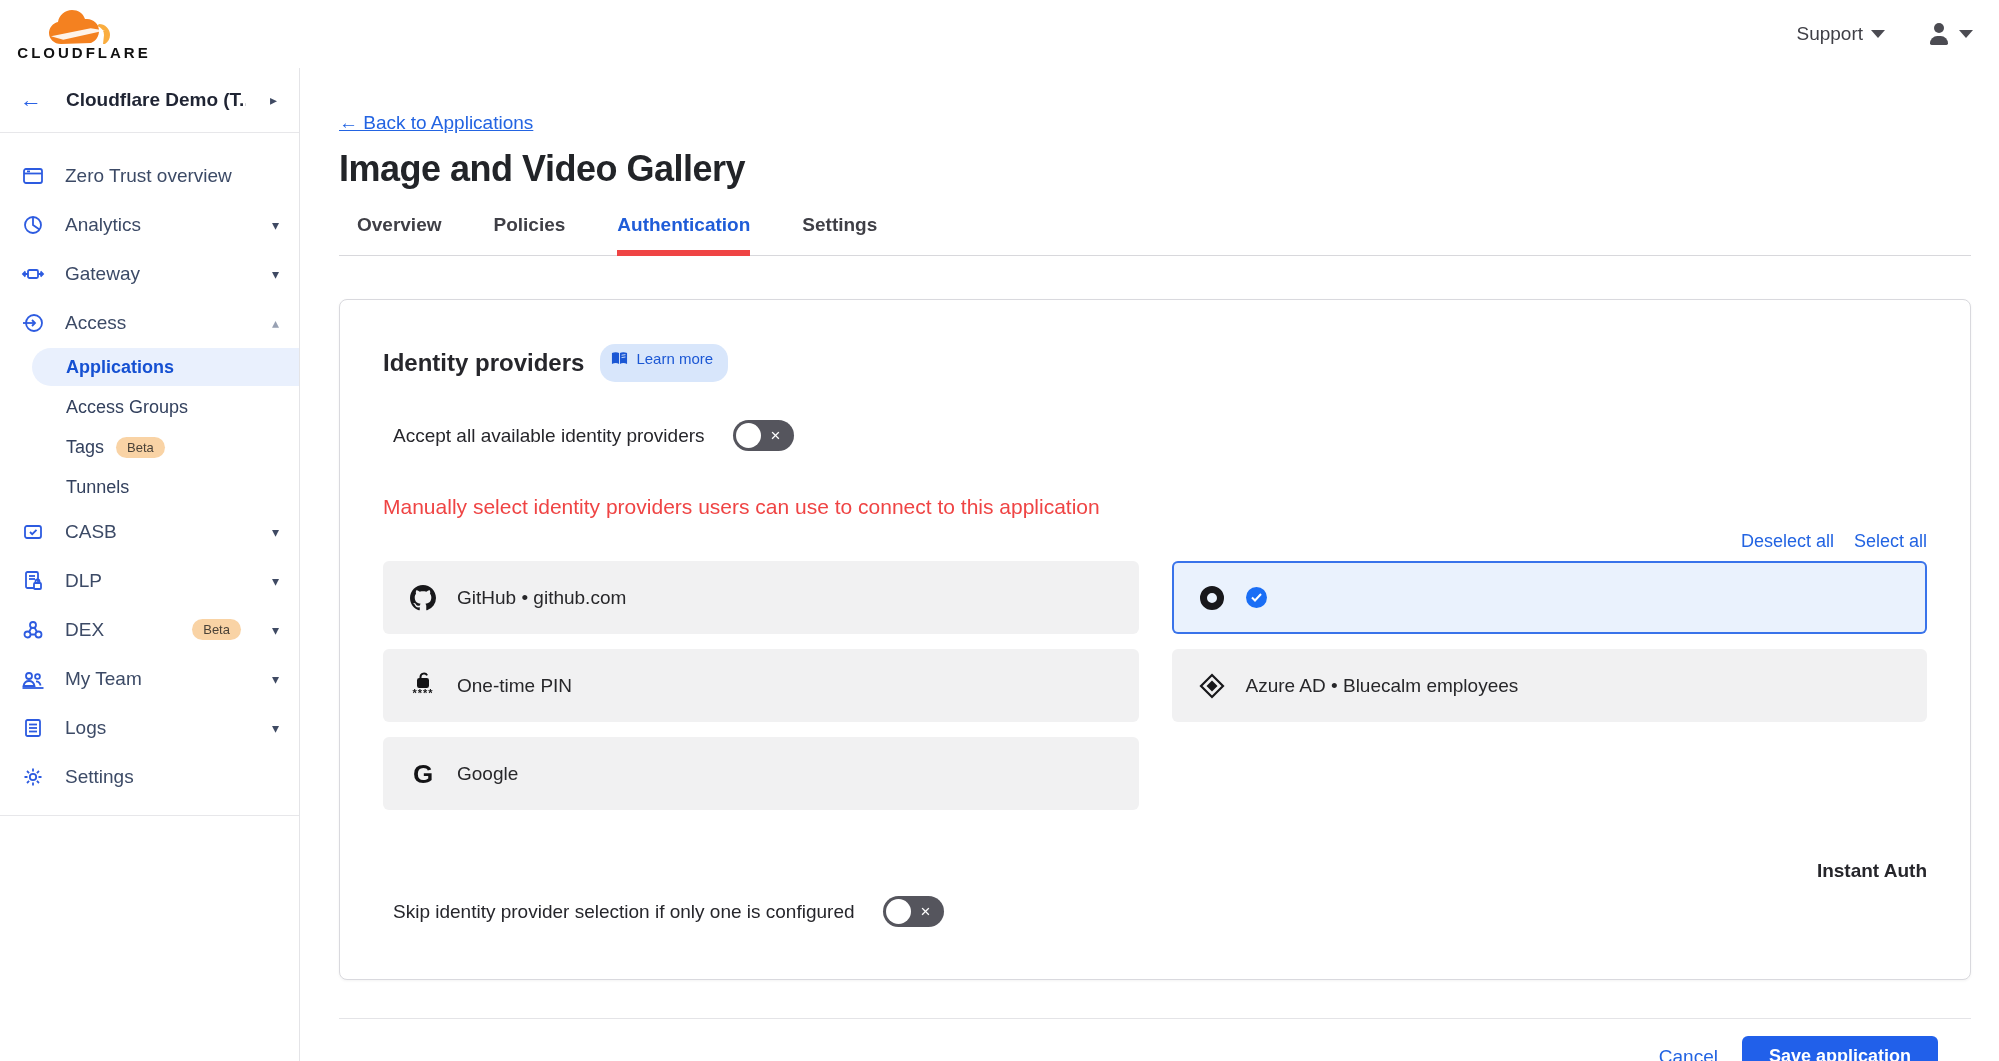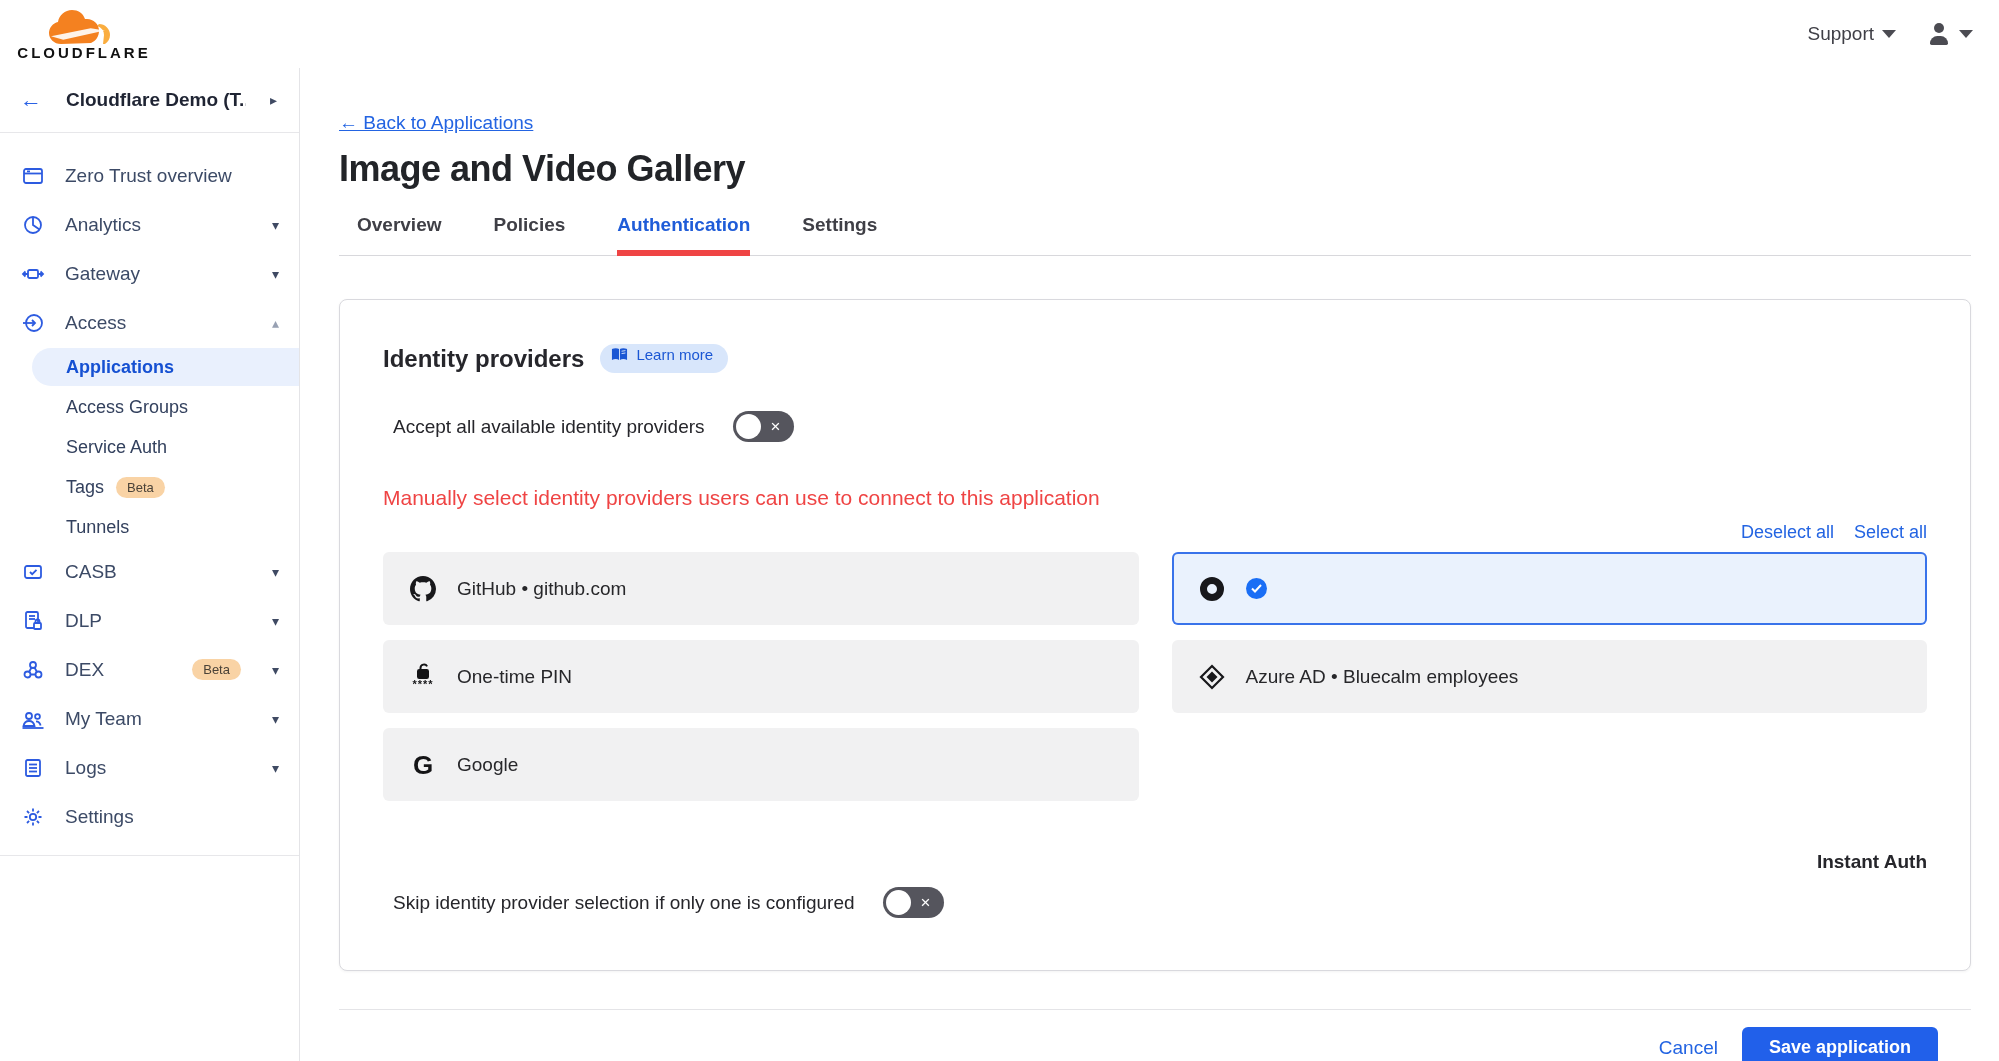--- a/index.html
+++ b/index.html
@@ -5,21 +5,21 @@
   * { margin:0; padding:0; box-sizing:border-box; }
   html,body { width:1999px; height:1061px; background:#fff; overflow:hidden;
     font-family:"Liberation Sans","DejaVu Sans",sans-serif; color:#27272a; }
 
   
   .topbar { height:68px; display:flex; align-items:center; justify-content:space-between;
     padding:0 26px 0 14px; background:#fff; }
   .logo { display:flex; flex-direction:column; align-items:center; width:140px; }
   .logo svg { display:block; }
   .logo-text { font-size:15px; font-weight:800; letter-spacing:3px; color:#111; margin-top:-2px; }
-  .topbar-right { display:flex; align-items:center; gap:32px;text-align:center; }
+  .topbar-right { display:flex; align-items:center; gap:43px;text-align:center; }
   .support { display:flex; align-items:center; gap:8px; font-size:19px; color:#3f3f46; cursor:pointer; }
   .caret-tri { width:0; height:0; border-left:7px solid transparent; border-right:7px solid transparent;
     border-top:8px solid #4b4b52; }
   .user-menu { display:flex; align-items:center; gap:9px; cursor:pointer; }
   .person { position:relative; width:22px; height:22px; }
   .person .head { position:absolute; left:6px; top:0; width:10px; height:10px; border-radius:50%; background:#4b4b52; }
   .person .body { position:absolute; left:2px; bottom:0; width:18px; height:9px; border-radius:9px 9px 2px 2px; background:#4b4b52; }
 
   
   .app { display:flex; height:993px; }
@@ -51,21 +51,21 @@
   .tabs { display:flex; gap:52px; margin-top:24px; border-bottom:1px solid #d8d8dc; padding-left:18px; }
   .tab { font-size:19px; font-weight:600; color:#3f3f46; padding-bottom:14px; cursor:pointer; }
   .tab.active { color:#1f5cd8; border-bottom:6px solid #ef4444; margin-bottom:-1px; }
 
   
   .card { margin-top:43px; border:1px solid #d9d9de; border-radius:8px; background:#fff;
     box-shadow:0 1px 3px rgba(0,0,0,0.05); padding:44px 43px 52px 43px; }
   .card-head { display:flex; align-items:center; gap:16px; }
   .card-title { font-size:24px; font-weight:700; color:#26262b; }
   .learn-more { display:flex; align-items:center; gap:8px; background:#d8e6fb; color:#1b57d4;
-    font-size:15px; height:29px; padding:0 15px 9px 11px; border-radius:15px; cursor:pointer; }
+    font-size:15px; height:38px; padding:0 15px 9px 11px; border-radius:15px; cursor:pointer; }
   .toggle-row { display:flex; align-items:center; gap:28px; }
   .accept-row { margin-top:38px; }
   .row-label { font-size:19px; color:#26262b;margin-left:10px; }
   .toggle { width:61px; height:31px; border-radius:16px; background:#55555d; display:flex; align-items:center;
     padding:3px; cursor:pointer; }
   .toggle .knob { width:25px; height:25px; border-radius:50%; background:#fff; }
   .toggle .x { flex:1; text-align:center; color:#fff; font-size:17px; line-height:1; }
   .manual-text { margin-top:44px; font-size:21px; color:#ef4444; }
   .select-links { display:flex; justify-content:flex-end; gap:20px; margin-top:12px; }
   .select-links span { color:#2364e2; font-size:18px; cursor:pointer; }
@@ -178,23 +178,20 @@
       <div class="subnav">
         <div class="sub-item active-wrap">
           <span class="active-pill">
             <span>Applications</span>
           </span>
         </div>
         <div class="sub-item">
           <span>Access Groups</span>
         </div>
         <div class="sub-item">
-          <span>Service Auth</span>
-        </div>
-        <div class="sub-item">
           <span>Tags</span>
           <span class="beta-badge">Beta</span>
         </div>
         <div class="sub-item">
           <span>Tunnels</span>
         </div>
       </div>
 
       <div class="nav-item">
         <span class="nav-icon">

